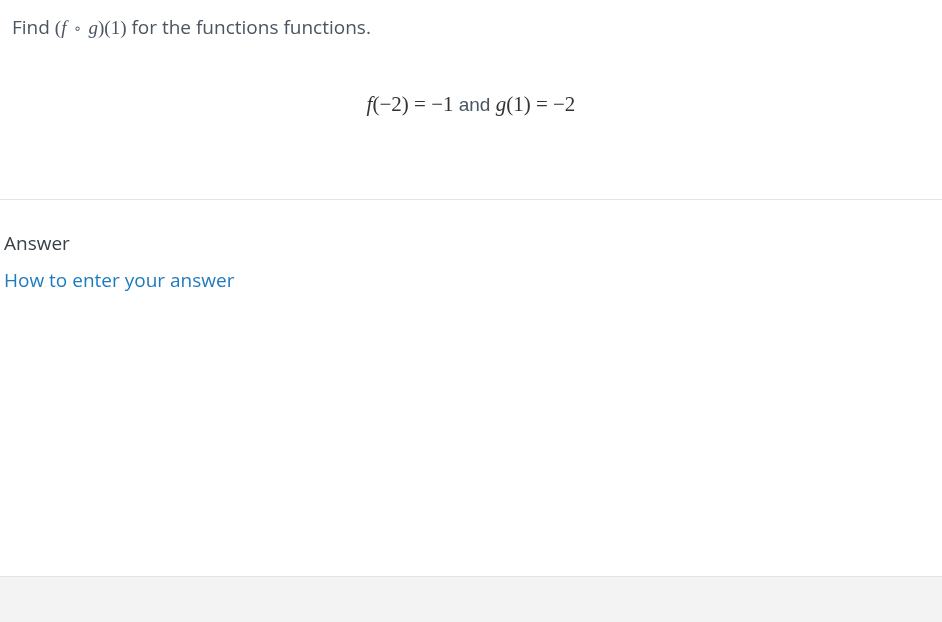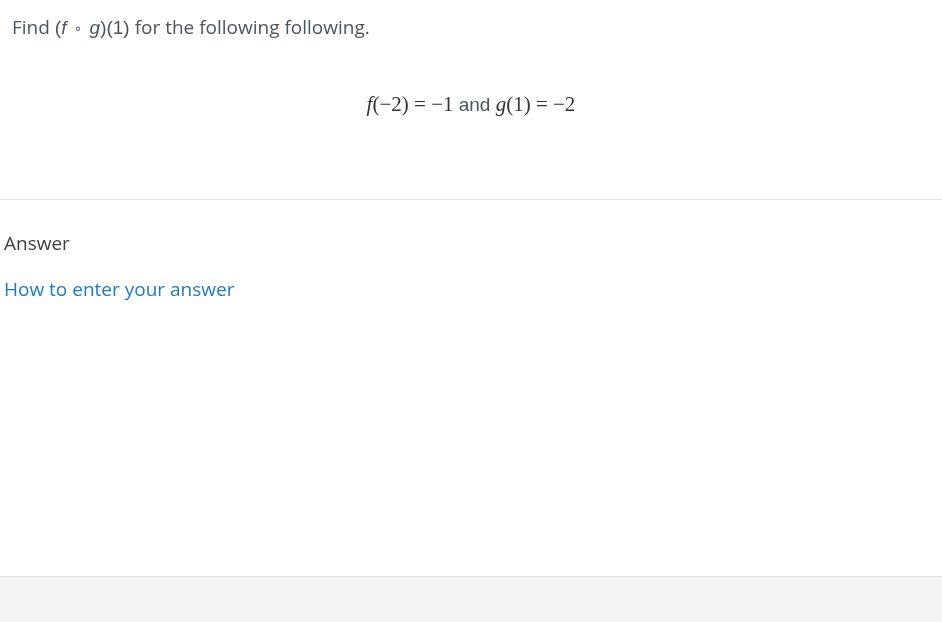--- a/index.html
+++ b/index.html
@@ -14,21 +14,21 @@
     .question-section {
       padding: 14px 12px 0 12px;
       border-bottom: 1px solid #e4e4e4;
       height: 200px;
     }
     .question-text {
       font-size: 19px;
       color: #4a5560;
     }
     .math-inline {
-      font-family: Liberation Sans, sans-serif;
+      font-family: Liberation Serif, serif;
       font-style: italic;
     }
     .math-upright {
       font-style: normal;
     }
     .op { font-size: 0.72em; vertical-align: 0.06em; display: inline-block; margin: 0 2px; }
     .centered-math {
       text-align: center;
       margin-top: 52px;
       font-family: "Times New Roman", serif;
@@ -41,21 +41,21 @@
     }
     .answer-heading {
       font-weight: 400;
       font-size: 19px;
       color: #383f47;
     }
     .answer-help {
       font-size: 19px;
       color: #1f7bbf;
       cursor: pointer;
-      margin-top: 20px;
+      margin-top: 11px;
     }
     .answer-line {
       text-align: center;
       margin-top: 74px;
       font-family: "Times New Roman", serif;
       font-size: 21px;
       color: #333;
     }
     .answer-input {
       display: inline-block;
@@ -76,21 +76,21 @@
       height: 46px;
       background: #f3f3f3;
       border-top: 1px solid #e4e4e4;
     }
   </style>
 </head>
 <body>
 
 <div class="question-section">
   <div class="question-text">
-    <span>Find </span><span class="math-inline"><span class="math-upright">(</span>f <span class="op math-upright">∘</span> g<span class="math-upright">)(1)</span></span><span> for the following following.</span>
+    <span>Find </span><span class="math-inline"><span class="math-upright">(</span>f <span class="op math-upright">∘</span> g<span class="math-upright">)(1)</span></span><span> for the functions functions.</span>
   </div>
   <div class="centered-math">
     <span class="italic">f</span>(−2) = −1 <span style="font-family:-apple-system,BlinkMacSystemFont,'Segoe UI',Arial,sans-serif; font-size:19px; color:#4a5560;text-align:center;">and</span> <span class="italic">g</span>(1) = −2
   </div>
 </div>
 
 <div class="answer-section">
   <div class="answer-heading">Answer</div>
   <div class="answer-help">How to enter your answer</div>
 </div>

